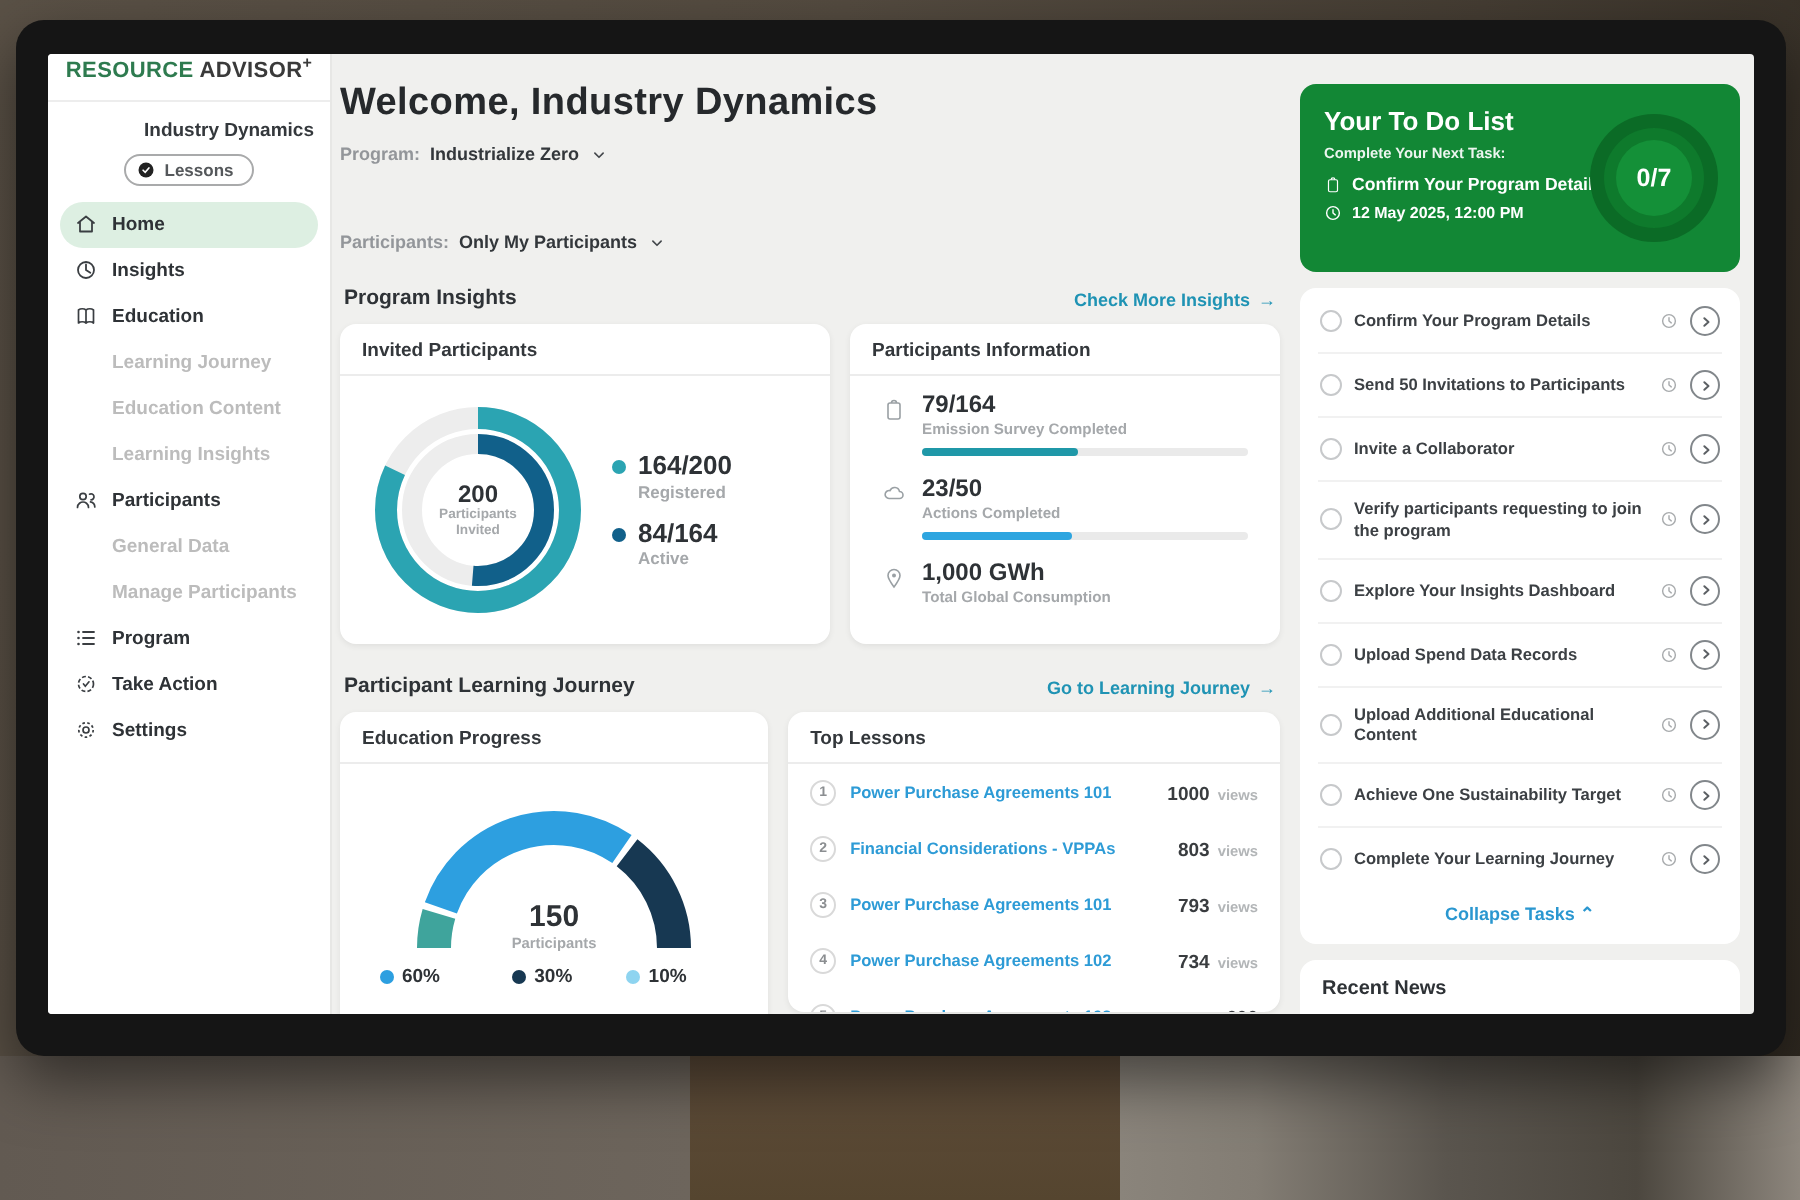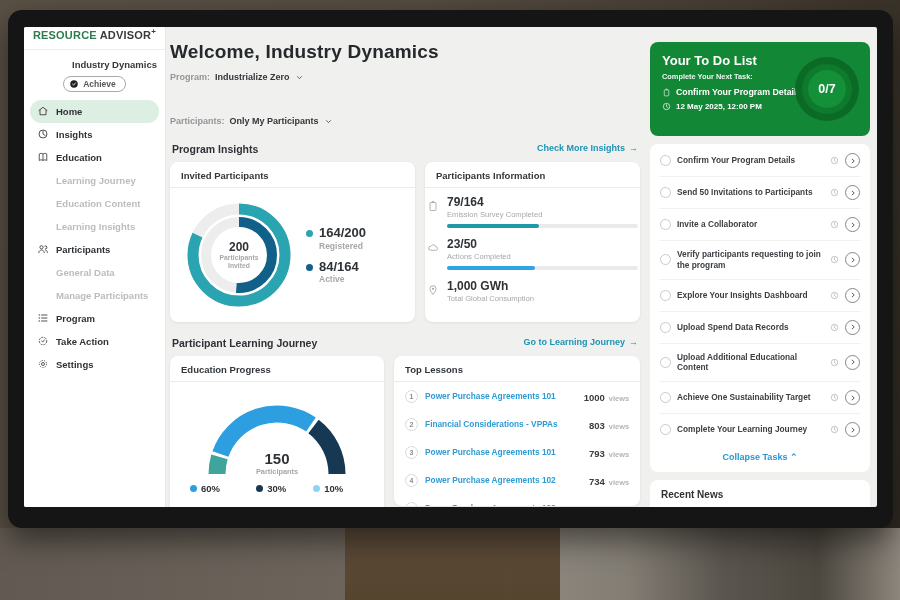--- a/index.html
+++ b/index.html
@@ -43,44 +43,44 @@
   .nav-icon svg, .bicon svg, .st-icon svg, .mini-icon svg { width:100%; height:100%; }
   
   .main { flex:1; position:relative; padding:14px 0 0 4px; }
   .welcome { font-size:19px; font-weight:800; color:#26292c; letter-spacing:.2px; }
   .filters { display:flex; gap:34px; margin-top:9px;flex-direction:column; }
   .filter { display:flex; align-items:center; gap:5px; font-size:9px; color:#93969a; font-weight:600; cursor:pointer; }
   .filter .fval { font-weight:800; color:#33373b; }
   .chev { width:9px; height:9px; color:#44484c; display:inline-flex; }
   .chev svg { width:100%; height:100%; }
   .col-center { width:470px; }
-  .section-row { display:flex; justify-content:space-between; align-items:flex-start; margin:17px 2px 7px; }
+  .section-row { display:flex; justify-content:space-between; align-items:flex-end; margin:17px 2px 7px; }
   .section-title { font-size:10.5px; font-weight:800; color:#2e3236; }
   .link { font-size:9px; font-weight:800; color:#1f93b4; cursor:pointer; display:inline-flex; gap:4px; align-items:center; }
   .cards-row { display:flex; gap:10px; }
   .card { background:#fff; border-radius:8px; box-shadow:0 1px 3px rgba(20,20,20,.07); }
   .card-title { font-size:9.5px; font-weight:800; color:#33373b; padding:8px 11px 6px; border-bottom:1px solid #ececec; }
   
   .card-invited { width:245px; height:160px; }
   .donut-wrap { display:flex; align-items:center; padding:8px 6px 0 10px; gap:8px; }
   .donut-box { position:relative; width:118px; height:118px; }
   .donut-center { position:absolute; inset:0; display:flex; flex-direction:column; align-items:center; justify-content:center; text-align:center; }
   .dc-val { font-size:12px; font-weight:800; color:#2e3236; }
   .dc-lab { font-size:6.8px; color:#a5a8ab; font-weight:700; width:58px; line-height:1.25; }
   .donut-legend .li { display:flex; gap:6px; margin:9px 0; }
   .dot { width:7px; height:7px; border-radius:50%; margin-top:4px; flex-shrink:0; }
   .lval { font-size:13px; font-weight:800; color:#2e3236; line-height:1.05; }
   .llab { font-size:8.5px; color:#a5a8ab; font-weight:700; margin-top:1px; }
   
   .card-info { width:215px; height:160px; }
-  .stat { display:flex; gap:8px; padding:7px 2px 2px;justify-content:center; }
+  .stat { display:flex; gap:8px; padding:7px 16px 2px;justify-content:center; }
   .st-icon { width:12px; height:12px; color:#9aa0a4; margin-top:3px; flex-shrink:0; }
   .st-body { flex:1; }
   .st-val { font-size:12px; font-weight:800; color:#2e3236; }
-  .st-lab { font-size:7.6px; color:#a5a8ab; font-weight:400; margin-top:1px; }
+  .st-lab { font-size:7.6px; color:#a5a8ab; font-weight:700; margin-top:1px; }
   .st-track { height:4px; background:#eaeaea; border-radius:2px; margin-top:5px; }
   .st-fill { height:4px; border-radius:2px; }
   
   .card-edu { width:215px; height:192px; }
   .gauge-wrap { position:relative; width:176px; height:90px; margin:6px auto 0; }
   .gauge-center { position:absolute; left:0; right:0; bottom:2px; text-align:center; }
   .gc-val { font-size:15px; font-weight:800; color:#2e3236; }
   .gc-lab { font-size:7.4px; color:#a5a8ab; font-weight:700; }
   .gauge-legend { display:flex; justify-content:center; gap:17px; margin-top:5px; }
   .gl-item .row { display:flex; align-items:center; gap:4px; }
@@ -142,21 +142,21 @@
       <span>ADVISOR</span><sup>+</sup>
     </div>
     <div class="org-name">Industry Dynamics</div>
     <div class="badge">
       <span class="bicon">
             <svg viewBox="0 0 24 24">
               <circle cx="12" cy="12" r="9" fill="currentColor"></circle>
               <path d="M8.5 12.3 L11 14.8 L15.5 9.5" fill="none" stroke="#fff" stroke-width="2" stroke-linecap="round"></path>
             </svg>
           </span>
-      <span>Achieve</span>
+      <span>Lessons</span>
     </div>
     <div class="nav" id="nav-list">
   <div class="nav-item active">
     <span class="nav-icon">
               <svg viewBox="0 0 24 24">
                 <path d="M4 11 L12 4.5 L20 11 M6 10 V19.5 H18 V10" fill="none" stroke="currentColor" stroke-width="1.8" stroke-linecap="round" stroke-linejoin="round"></path>
               </svg>
             </span>
     <span class="nav-label">Home</span>
   </div>

